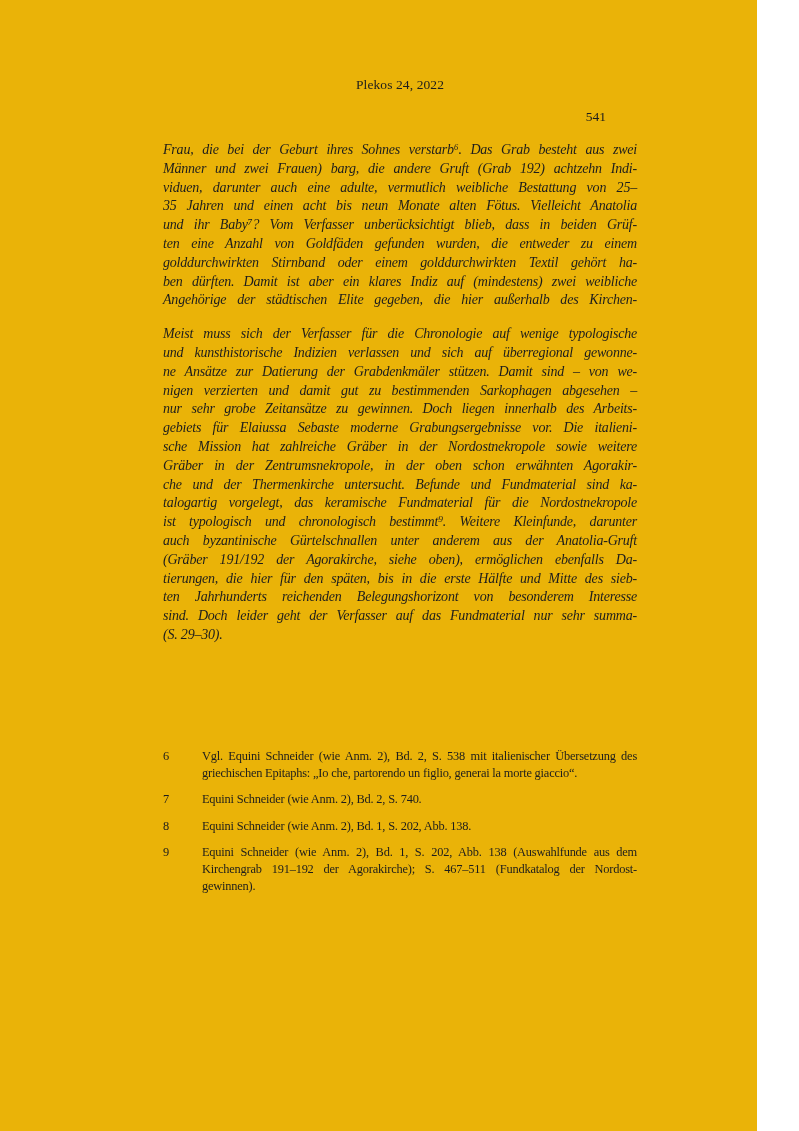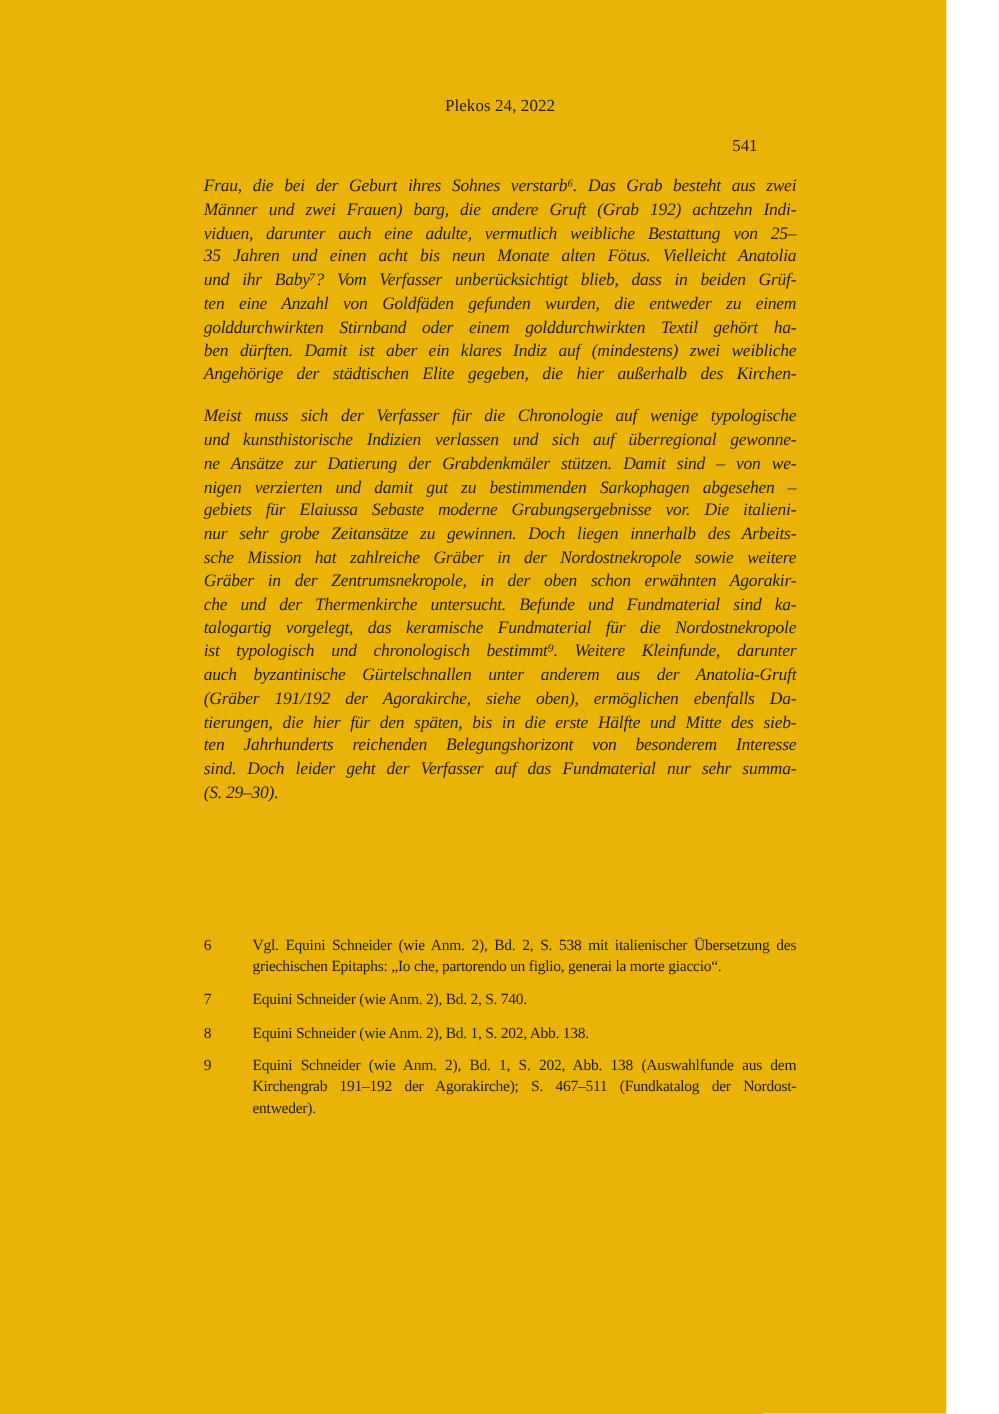--- a/index.html
+++ b/index.html
@@ -101,22 +101,22 @@
         <div class="line">ten eine Anzahl von Goldfäden gefunden wurden, die entweder zu einem</div>
         <div class="line">golddurchwirkten Stirnband oder einem golddurchwirkten Textil gehört ha-</div>
         <div class="line">ben dürften. Damit ist aber ein klares Indiz auf (mindestens) zwei weibliche</div>
         <div class="line">Angehörige der städtischen Elite gegeben, die hier außerhalb des Kirchen-</div>
       </div>
       <div class="para">
         <div class="line">Meist muss sich der Verfasser für die Chronologie auf wenige typologische</div>
         <div class="line">und kunsthistorische Indizien verlassen und sich auf überregional gewonne-</div>
         <div class="line">ne Ansätze zur Datierung der Grabdenkmäler stützen. Damit sind – von we-</div>
         <div class="line">nigen verzierten und damit gut zu bestimmenden Sarkophagen abgesehen –</div>
+        <div class="line">nur sehr grobe Zeitansätze zu gewinnen. Doch liegen innerhalb des Arbeits-</div>
         <div class="line">gebiets für Elaiussa Sebaste moderne Grabungsergebnisse vor. Die italieni-</div>
-        <div class="line">nur sehr grobe Zeitansätze zu gewinnen. Doch liegen innerhalb des Arbeits-</div>
         <div class="line">sche Mission hat zahlreiche Gräber in der Nordostnekropole sowie weitere</div>
         <div class="line">Gräber in der Zentrumsnekropole, in der oben schon erwähnten Agorakir-</div>
         <div class="line">che und der Thermenkirche untersucht. Befunde und Fundmaterial sind ka-</div>
         <div class="line">talogartig vorgelegt, das keramische Fundmaterial für die Nordostnekropole</div>
         <div class="line">ist typologisch und chronologisch bestimmt⁹. Weitere Kleinfunde, darunter</div>
         <div class="line">auch byzantinische Gürtelschnallen unter anderem aus der Anatolia-Gruft</div>
         <div class="line">(Gräber 191/192 der Agorakirche, siehe oben), ermöglichen ebenfalls Da-</div>
         <div class="line">tierungen, die hier für den späten, bis in die erste Hälfte und Mitte des sieb-</div>
         <div class="line">ten Jahrhunderts reichenden Belegungshorizont von besonderem Interesse</div>
         <div class="line">sind. Doch leider geht der Verfasser auf das Fundmaterial nur sehr summa-</div>
@@ -142,17 +142,17 @@
         <div class="fn-num">8</div>
         <div class="fn-body">
           <div class="fn-line last">Equini Schneider (wie Anm. 2), Bd. 1, S. 202, Abb. 138.</div>
         </div>
       </div>
       <div class="footnote">
         <div class="fn-num">9</div>
         <div class="fn-body">
           <div class="fn-line">Equini Schneider (wie Anm. 2), Bd. 1, S. 202, Abb. 138 (Auswahlfunde aus dem</div>
           <div class="fn-line">Kirchengrab 191–192 der Agorakirche); S. 467–511 (Fundkatalog der Nordost-</div>
-          <div class="fn-line last">entweder).</div>
+          <div class="fn-line last">gewinnen).</div>
         </div>
       </div>
     </div>
 </div>
 
 </body></html>

